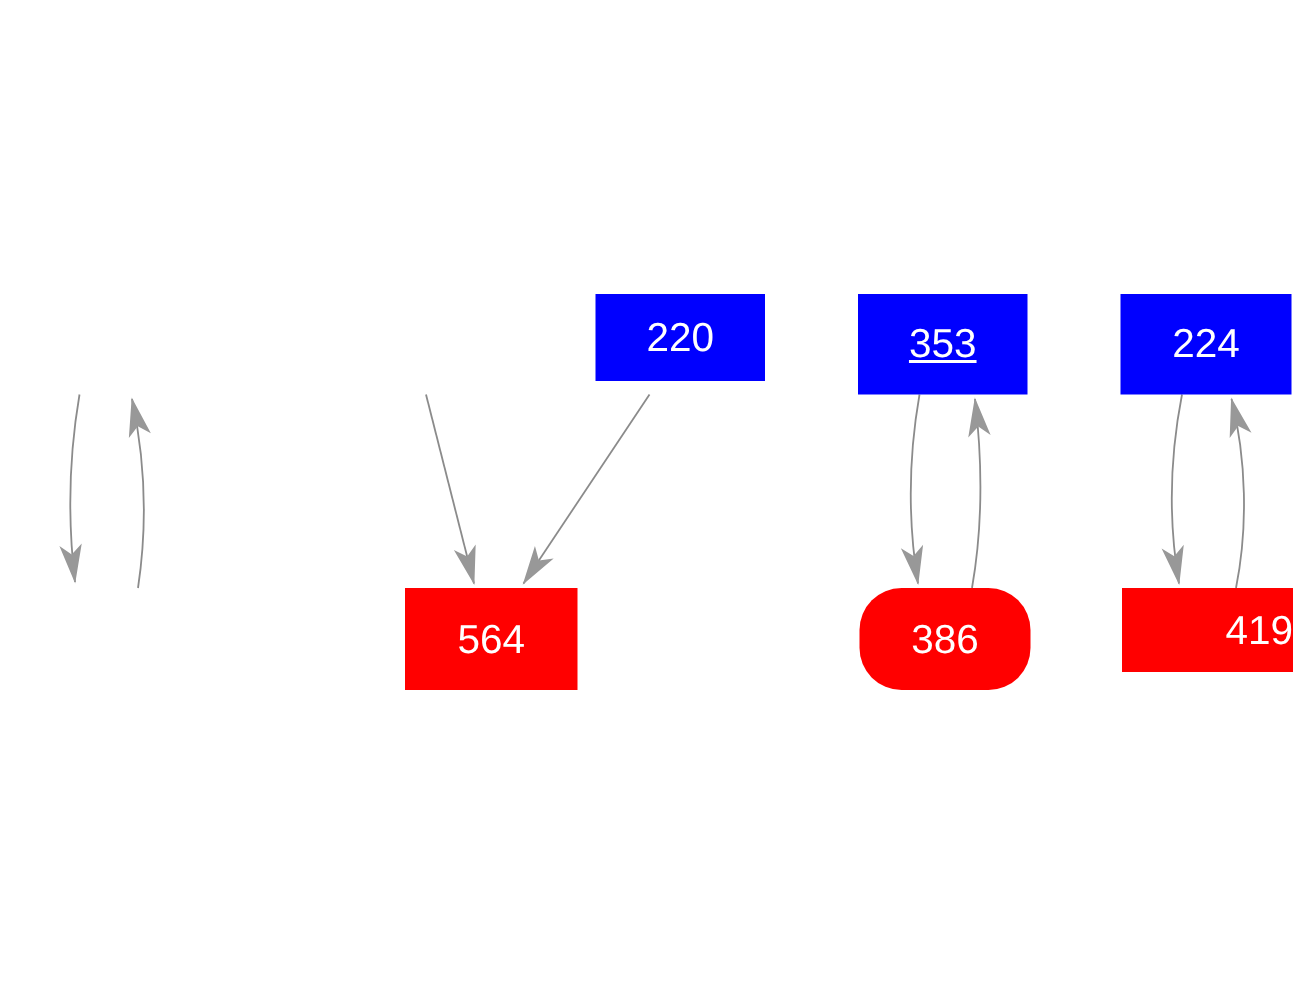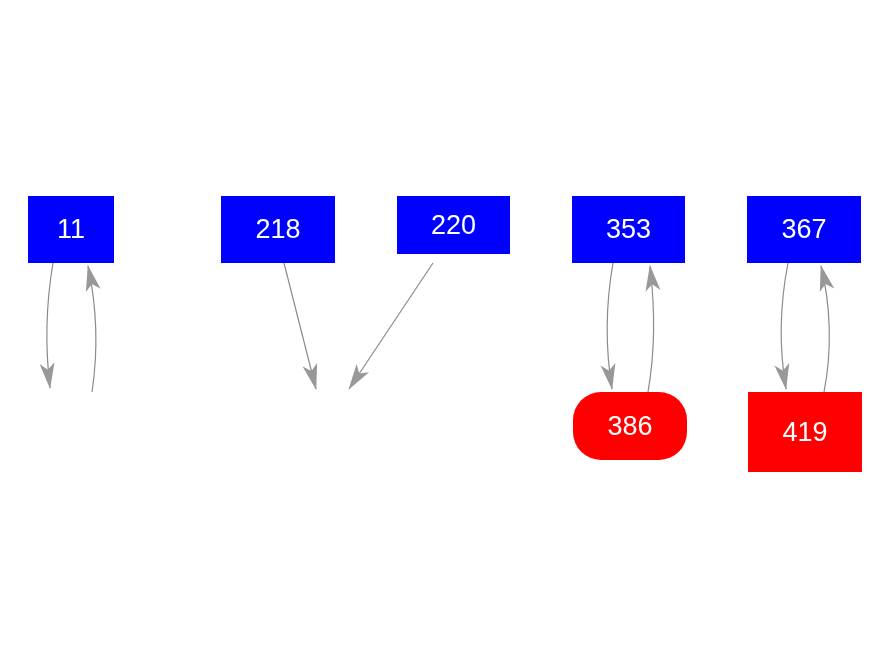--- a/index.html
+++ b/index.html
@@ -62,36 +62,33 @@
     <path class="edge" d="M 284 263 L 316 389" marker-end="url(#arrowhead)"></path>
     <path class="edge" d="M 433 263 L 349 389" marker-end="url(#arrowhead)"></path>
 
     <path class="edge" d="M 613 263 C 606 303, 605 346, 612 389" marker-end="url(#arrowhead)"></path>
     <path class="edge" d="M 648 392 C 655 352, 655 308, 650 266" marker-end="url(#arrowhead)"></path>
 
     <path class="edge" d="M 788 263 C 780 304, 779 348, 786 389" marker-end="url(#arrowhead)"></path>
     <path class="edge" d="M 824 392 C 832 352, 831 306, 821 266" marker-end="url(#arrowhead)"></path>
   </svg>
 
-  <div class="node top-row" style="left:28px;  top:196px; width:86px;  height:67px;">
-    <span>11</span>
-  </div>
-  <div class="node top-row" style="left:221px; top:196px; width:114px; height:67px;">
-    <span>218</span>
-  </div>
   <div class="node top-row" style="left:397px; top:196px; width:113px; height:58px;">
     <span>220</span>
   </div>
-  <div class="node top-row" style="left:572px; top:196px; width:113px; height:67px;">
+  <div class="node top-row" style="left:572px; top:196px; width:113px; height:67px;text-decoration:underline;">
     <span>353</span>
   </div>
   <div class="node top-row" style="left:747px; top:196px; width:114px; height:67px;">
-    <span>367</span>
+    <span>224</span>
   </div>
 
+  <div class="node bottom-row" style="left:270px; top:392px; width:115px; height:68px;">
+    <span>564</span>
+  </div>
   <div class="node bottom-row" style="left:573px; top:392px; width:114px; height:68px;border-radius:28px;">
     <span>386</span>
   </div>
-  <div class="node bottom-row" style="left:748px; top:392px; width:114px; height:80px;">
+  <div class="node bottom-row" style="left:748px; top:392px; width:114px; height:56px;justify-content:flex-end;">
     <span>419</span>
   </div>
 
 </div>
 
 </body></html>

